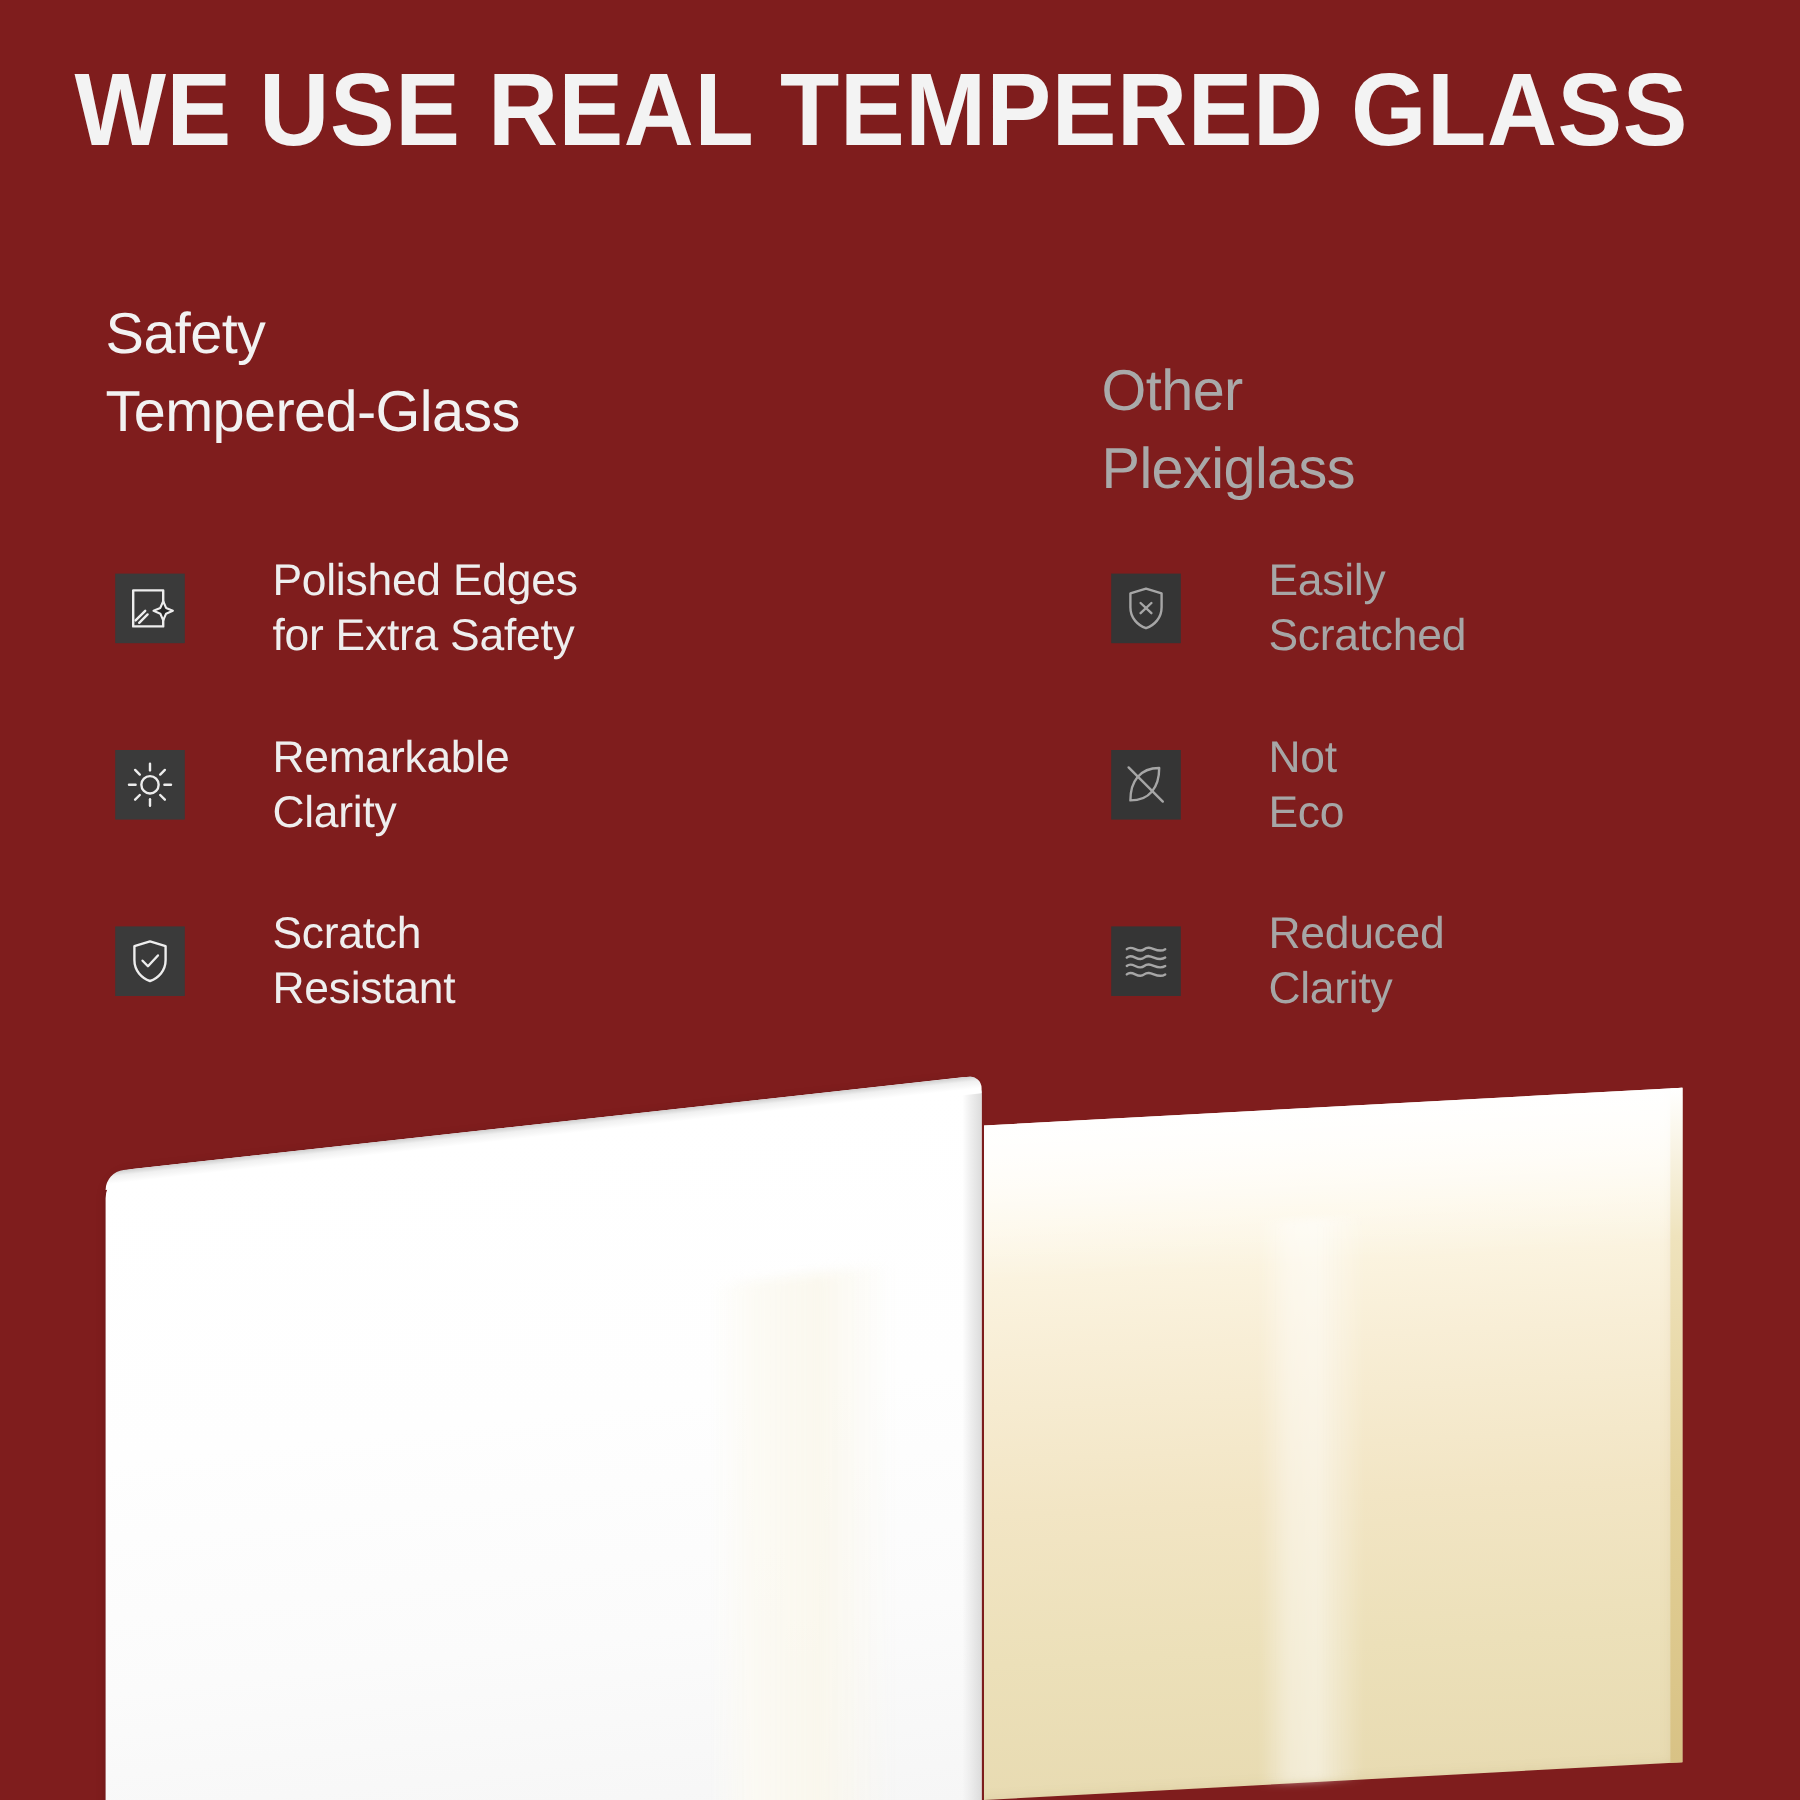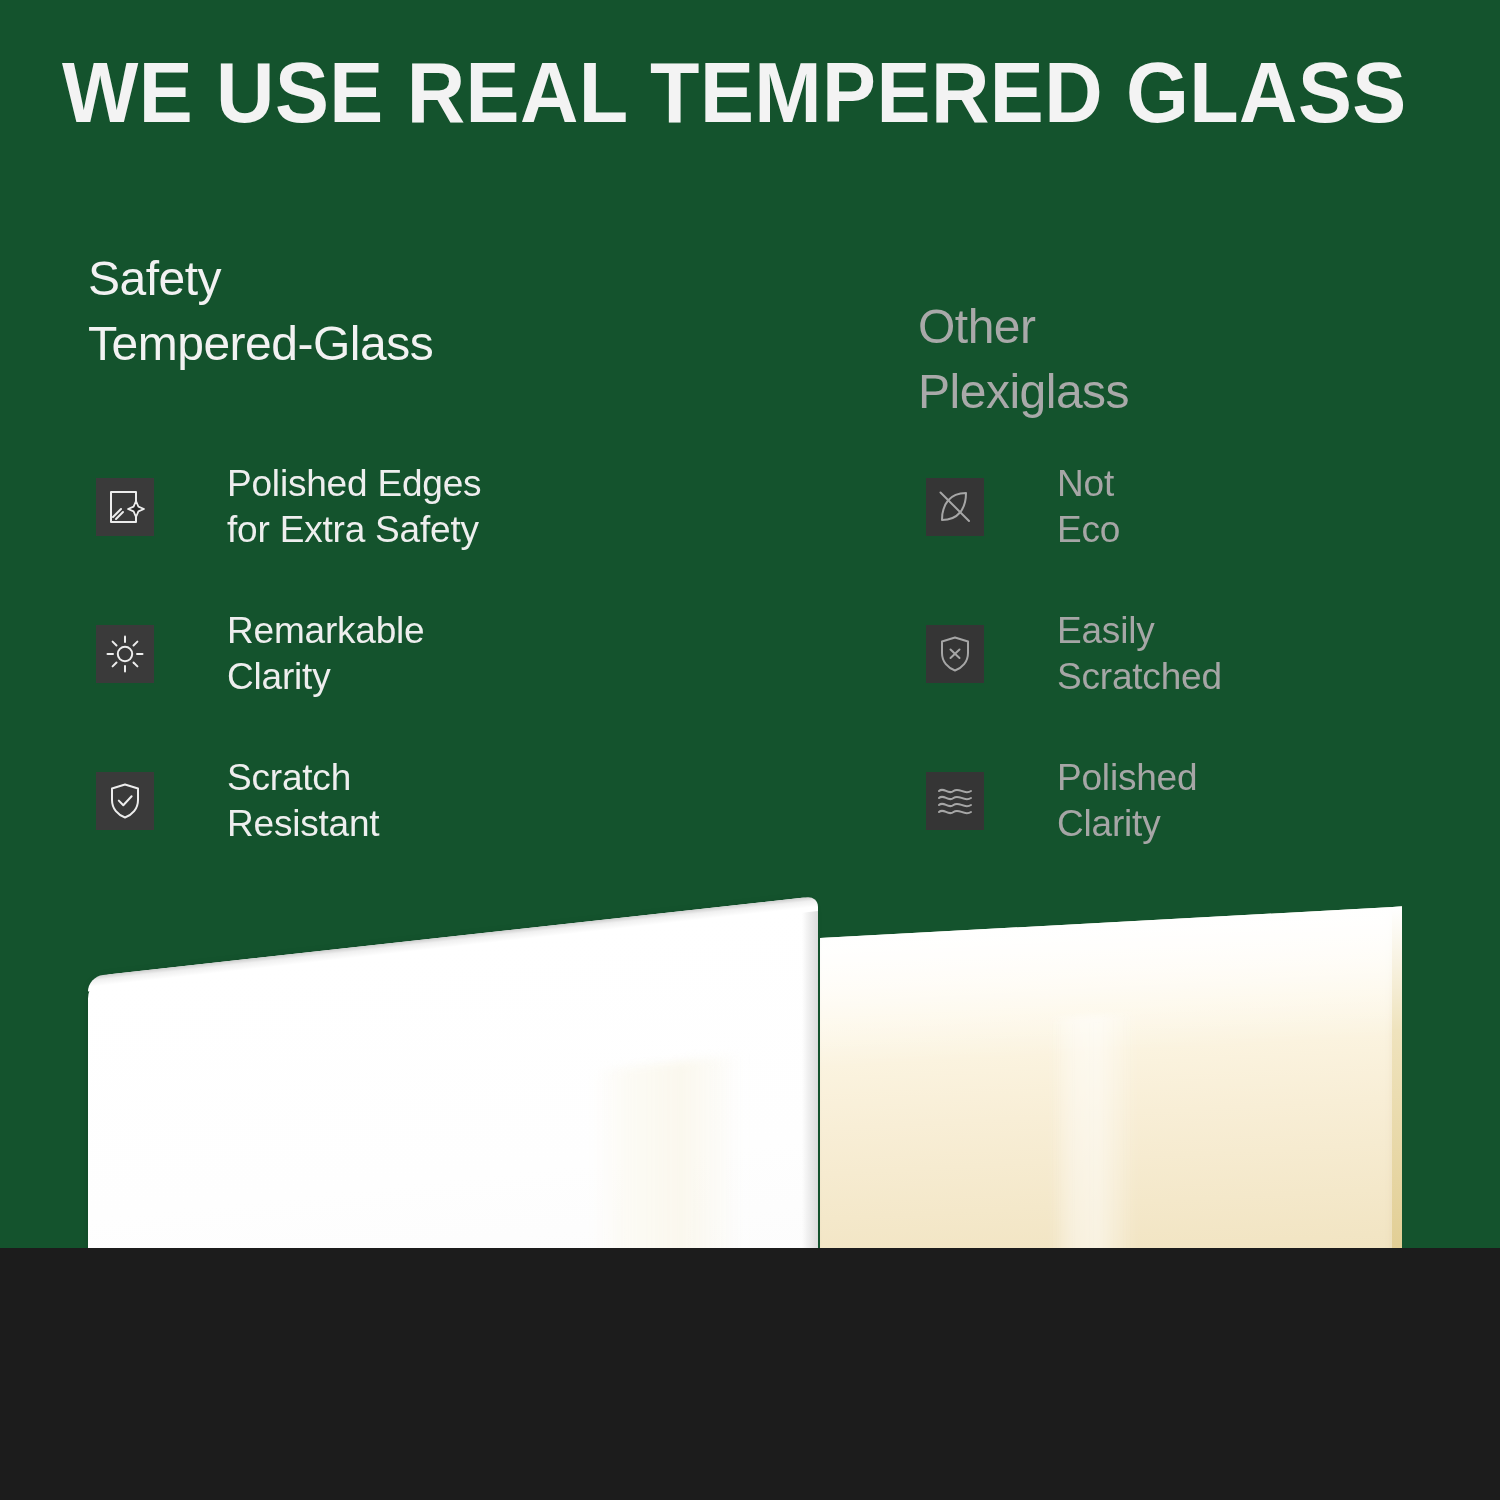--- a/index.html
+++ b/index.html
@@ -3,22 +3,22 @@
 <meta charset="utf-8">
 <style>
   html, body {
     margin: 0;
     padding: 0;
     background: #1c1c1c;
   }
   #stage {
     position: relative;
     width: 1500px;
-    height: 1248px;
-    background: #14532d;
+    height: 1500px;
+    background: #7f1d1d;
     overflow: hidden;
     font-family: "Liberation Sans", sans-serif;
     -webkit-font-smoothing: antialiased;
   }
 
   
   #title {
     position: absolute;
     left: 62px;
     top: 42px;
@@ -273,50 +273,50 @@
 
   <div class="column" id="col-right">
     <div class="col-heading">Other
 Plexiglass</div>
 
     <div class="feature-list">
 
       <div class="feature-row">
         <div class="icon-tile">
           <svg class="icon-svg" width="40" height="40" viewBox="0 0 40 40" fill="none" stroke="#a6a6a6" stroke-width="2" stroke-linecap="round" stroke-linejoin="round">
-            <path d="M31 6 C31 22 23 33 7 33 C7 17 15 6 31 6 Z"></path>
-            <path d="M5.5 5.5 L34 34"></path>
-          </svg>
-        </div>
-        <div class="feature-text">Not
-Eco</div>
-      </div>
-
-      <div class="feature-row">
-        <div class="icon-tile">
-          <svg class="icon-svg" width="40" height="40" viewBox="0 0 40 40" fill="none" stroke="#a6a6a6" stroke-width="2" stroke-linecap="round" stroke-linejoin="round">
             <path d="M20 3.5 L33 7.5 V19 C33 28 27 34 20 36.5 C13 34 7 28 7 19 V7.5 Z"></path>
             <path d="M15.5 15.5 L24.5 24"></path>
             <path d="M24.5 15.5 L15.5 24"></path>
           </svg>
         </div>
         <div class="feature-text">Easily
 Scratched</div>
+      </div>
+
+      <div class="feature-row">
+        <div class="icon-tile">
+          <svg class="icon-svg" width="40" height="40" viewBox="0 0 40 40" fill="none" stroke="#a6a6a6" stroke-width="2" stroke-linecap="round" stroke-linejoin="round">
+            <path d="M31 6 C31 22 23 33 7 33 C7 17 15 6 31 6 Z"></path>
+            <path d="M5.5 5.5 L34 34"></path>
+          </svg>
+        </div>
+        <div class="feature-text">Not
+Eco</div>
       </div>
 
       <div class="feature-row">
         <div class="icon-tile">
           <svg class="icon-svg" width="40" height="40" viewBox="0 0 40 40" fill="none" stroke="#a6a6a6" stroke-width="2" stroke-linecap="round">
             <path d="M4 10 C9 5.5 13 14.5 18.5 10 C24 5.5 29 14.5 36 10"></path>
             <path d="M4 17 C9 12.5 13 21.5 18.5 17 C24 12.5 29 21.5 36 17"></path>
             <path d="M4 24 C9 19.5 13 28.5 18.5 24 C24 19.5 29 28.5 36 24"></path>
             <path d="M4 31 C9 26.5 13 35.5 18.5 31 C24 26.5 29 35.5 36 31"></path>
           </svg>
         </div>
-        <div class="feature-text">Polished
+        <div class="feature-text">Reduced
 Clarity</div>
       </div>
 
     </div>
   </div>
 
   <div id="photo">
 
     <div id="panel-cream">
       <div id="panel-cream-topsheen"></div>

